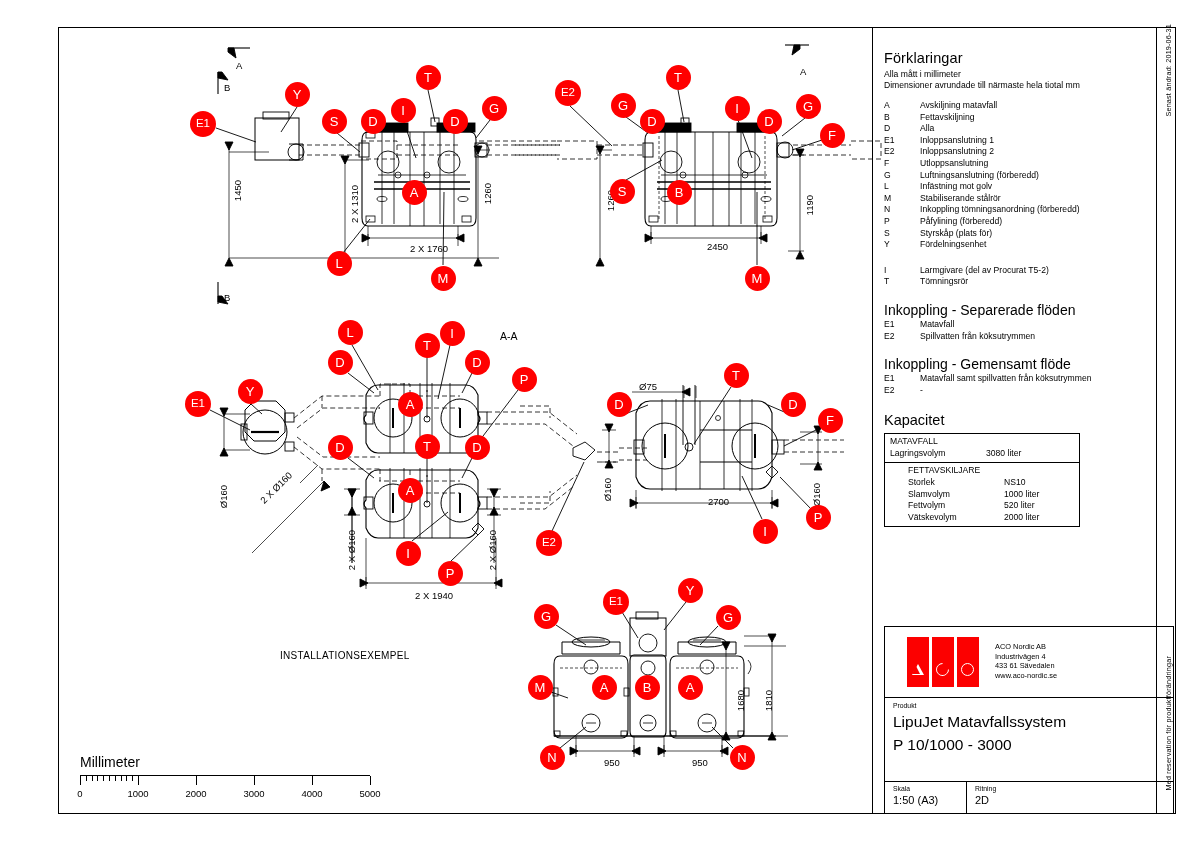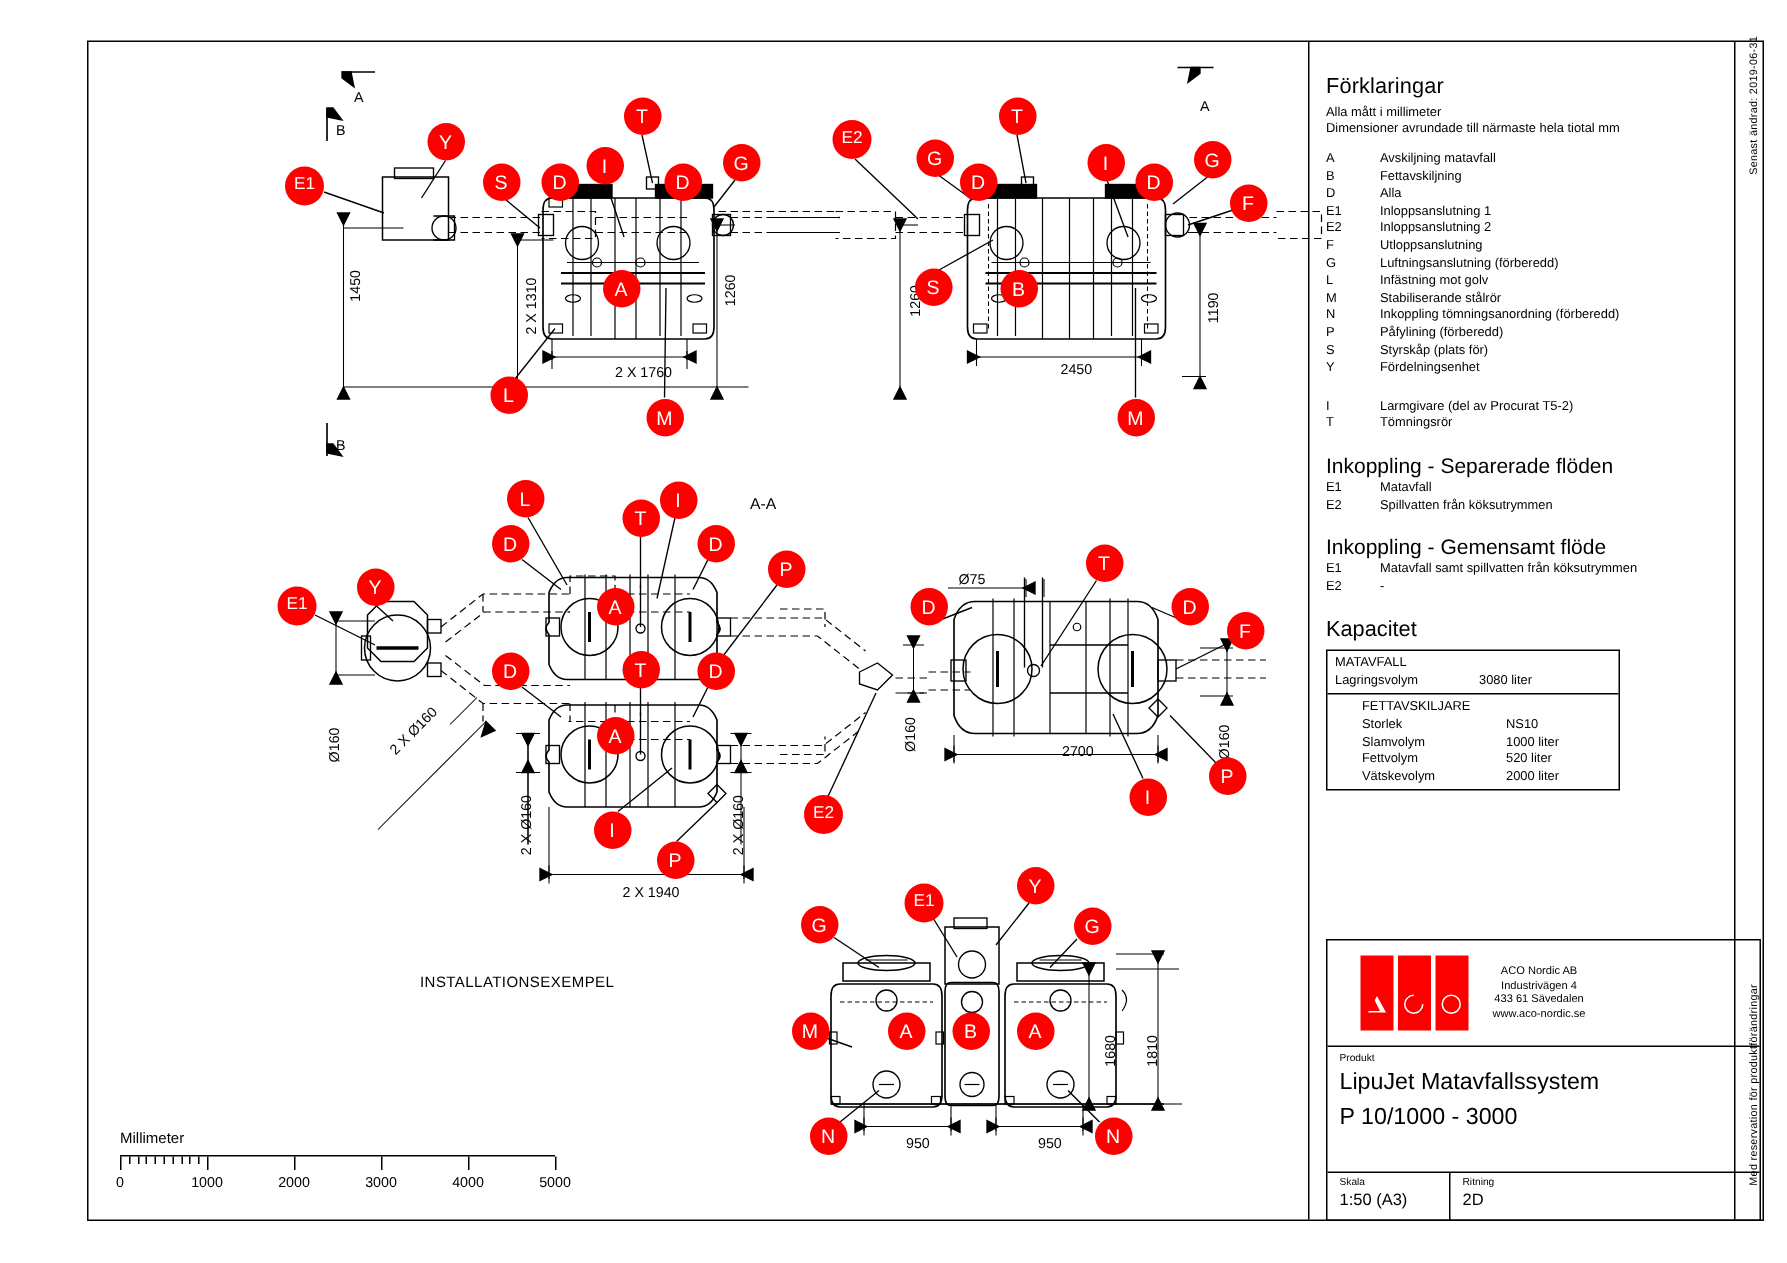--- a/index.html
+++ b/index.html
@@ -28,21 +28,21 @@
   .cap-grp{border-bottom:1px solid #000;padding:2px 0 3px 0;}
   .cap-grp:last-child{border-bottom:none;margin-left:18px;}
   .cap-line{display:flex;font-size:8.6px;line-height:11.6px;padding:0 5px;}
   .cap-lbl{width:96px;flex:0 0 96px;}
   .cap-val{flex:1;}
   .cap-title{font-size:8.6px;line-height:11.6px;padding:0 5px;}
 
   
   .tblock{position:absolute;left:884px;top:626px;width:290px;height:188px;
           border:1.2px solid #000;box-sizing:border-box;}
-  .tb-logo{height:70px;border-bottom:1.2px solid #000;position:relative;text-align:center;}
+  .tb-logo{height:70px;border-bottom:1.2px solid #000;position:relative;}
   .aco{position:absolute;left:22px;top:10px;width:72px;height:50px;display:flex;gap:3px;}
   .aco-cell{width:22px;height:50px;background:#fc0000;position:relative;}
   .aco-tri{position:absolute;left:5px;top:27px;width:0;height:0;
       border-left:6px solid transparent;border-right:6px solid transparent;border-bottom:11px solid #fff;}
   .aco-tri-in{position:absolute;left:5px;top:29px;width:0;height:0;
       border-left:4.4px solid transparent;border-right:4.4px solid transparent;border-bottom:8px solid #fc0000;}
   .aco-c{position:absolute;left:4px;top:26px;width:13px;height:13px;border:1.4px solid #fff;
          border-radius:50%;border-right-color:transparent;transform:rotate(-45deg);box-sizing:border-box;}
   .aco-o{position:absolute;left:4px;top:26px;width:13px;height:13px;border:1.4px solid #fff;
          border-radius:50%;box-sizing:border-box;}
@@ -57,21 +57,21 @@
 
   
   .vtext{position:absolute;font-size:7.2px;writing-mode:vertical-rl;
          transform:rotate(180deg);white-space:nowrap;letter-spacing:.2px;}
 
   
   .vrule{position:absolute;width:0;border-left:1.1px solid #000;}
 
   
   .scalebar{position:absolute;left:80px;top:754px;width:290px;}
-  .sb-title{font-size:10px;margin-bottom:5px;}
+  .sb-title{font-size:14px;margin-bottom:5px;}
   .sb-axis{position:relative;height:12px;border-top:1.2px solid #000;width:290px;}
   .sb-tick{position:absolute;top:0;width:0;border-left:1.1px solid #000;height:9px;}
   .sb-tick.minor{height:4.5px;}
   .sb-lbls{position:relative;height:12px;font-size:9.5px;}
   .sb-lbl{position:absolute;top:0;transform:translateX(-50%);}
 
   
   .bal{position:absolute;background:#ff0000;color:#fff;border-radius:50%;
        display:flex;align-items:center;justify-content:center;
        font-size:13px;font-weight:400;line-height:1;z-index:6;}

